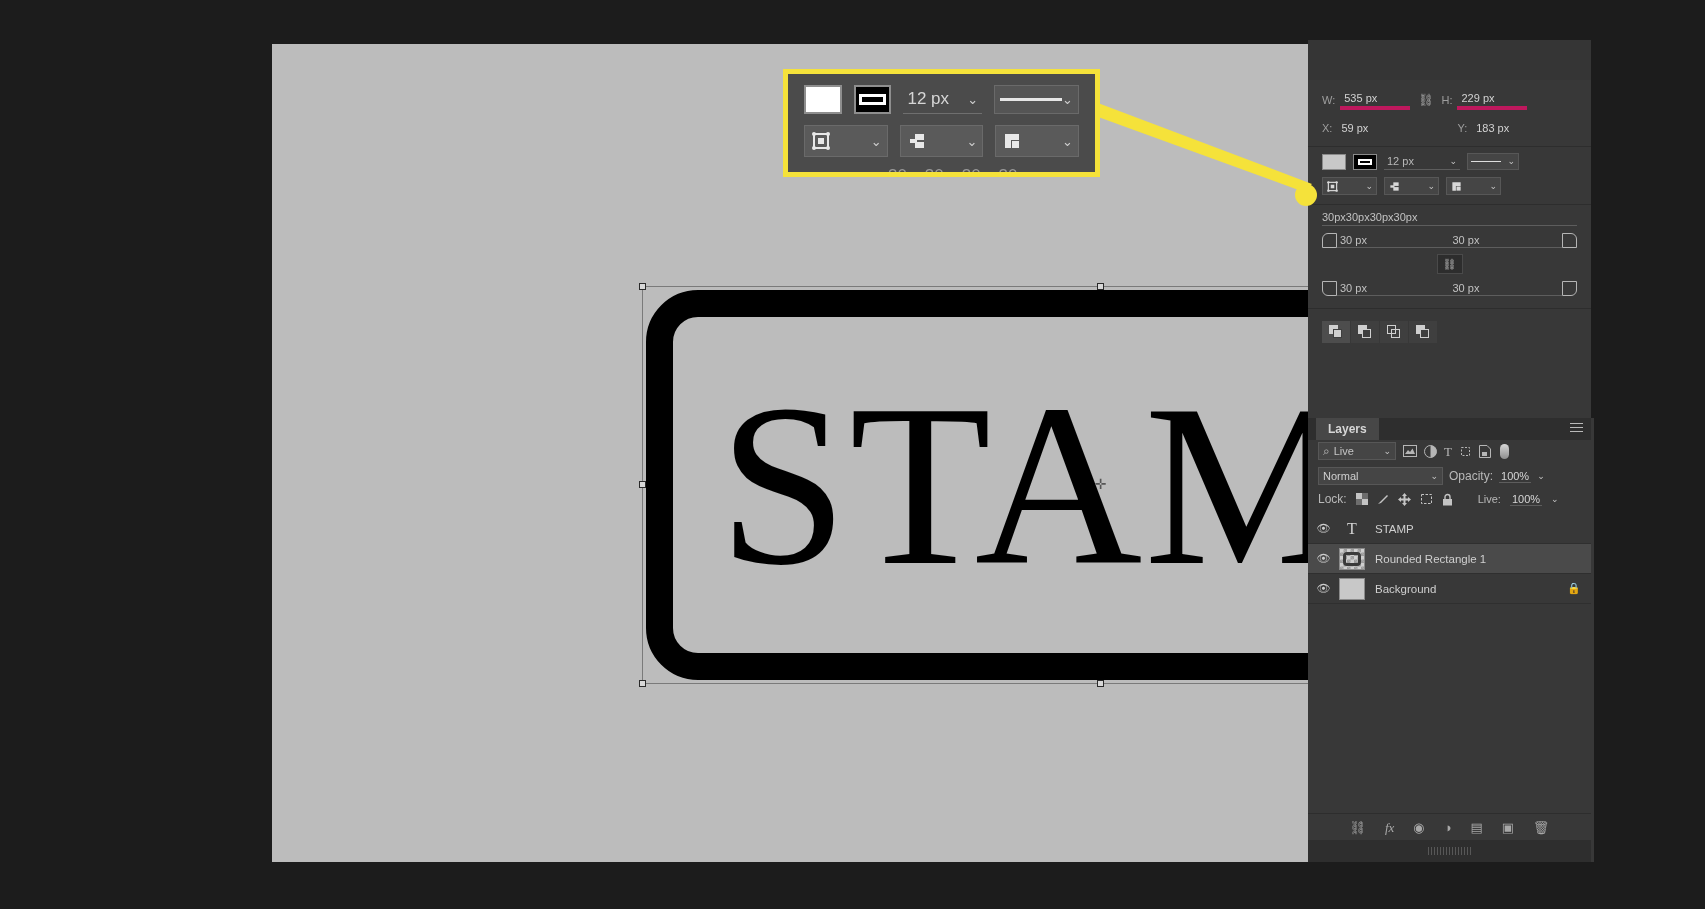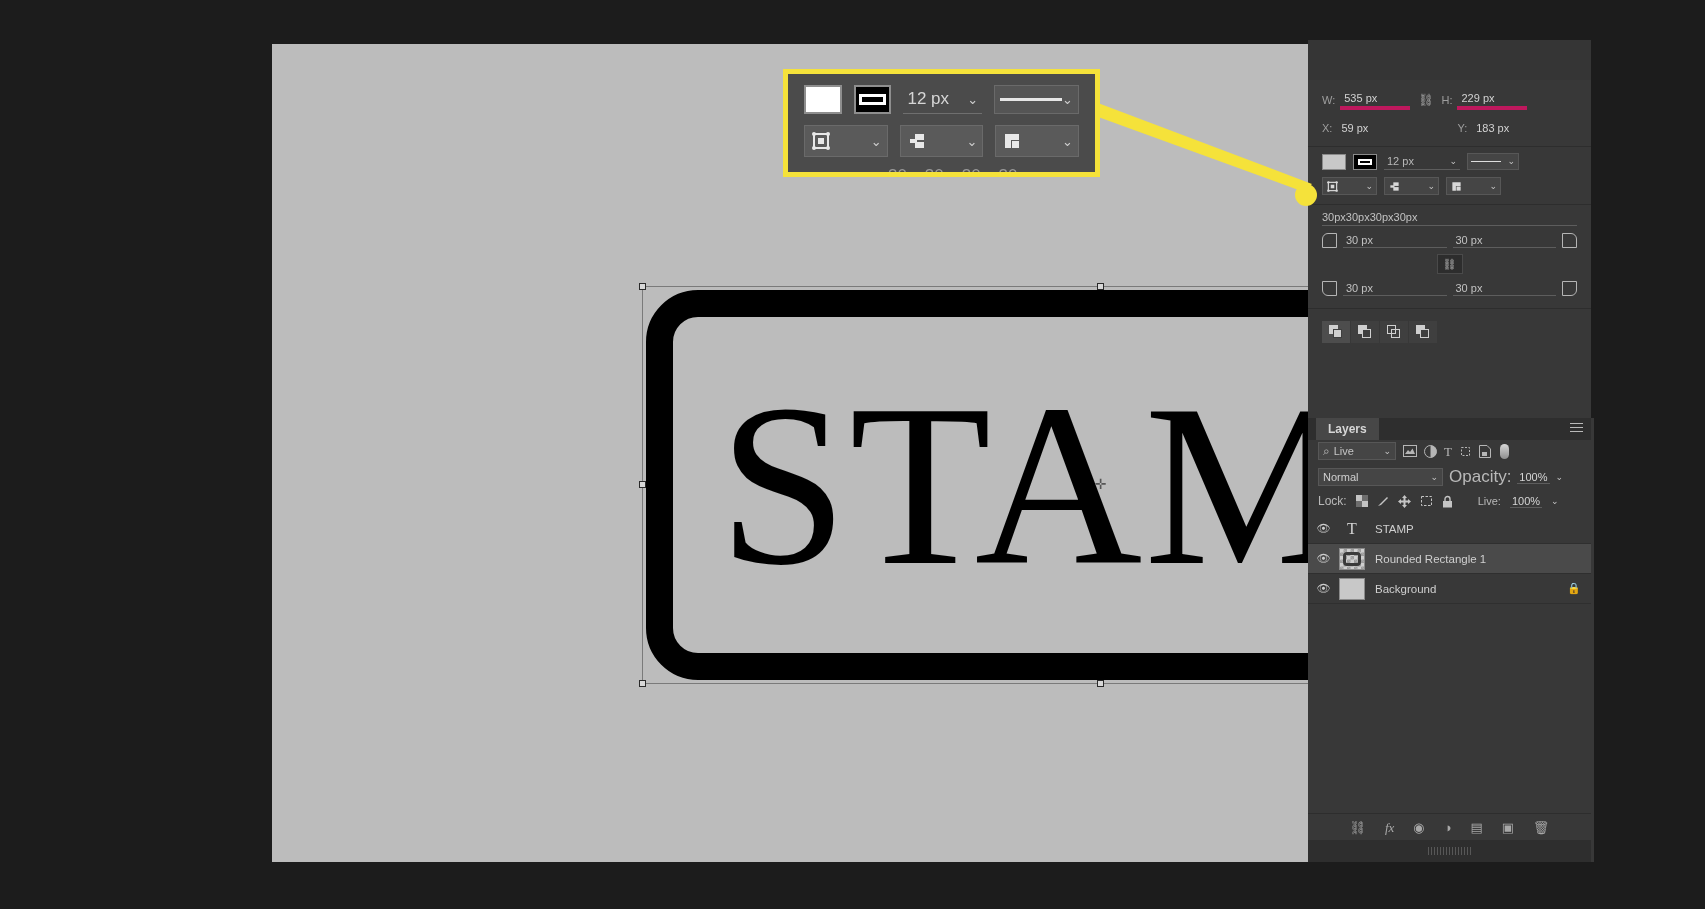--- a/index.html
+++ b/index.html
@@ -81,21 +81,21 @@
   .pr-sel{height:17px;background:#383838;border-bottom:1px solid #5d5d5d;box-sizing:border-box;
           display:flex;align-items:center;justify-content:space-between;color:#b8b8b8;font-size:11px;padding:0 3px;}
   .pr-line{height:17px;background:#454545;border:1px solid #575757;box-sizing:border-box;
            display:flex;align-items:center;justify-content:space-between;padding:0 3px;}
   .pr-line .ln{display:block;width:30px;height:0;border-top:1.5px solid #ddd;}
   .pr-btn{height:18px;background:#454545;border:1px solid #575757;box-sizing:border-box;
           display:flex;align-items:center;justify-content:space-between;padding:0 3px;}
   .mini{font-size:9px;color:#c6c6c6;line-height:1;}
 
   .corner-label{color:#c2c2c2;font-size:11px;border-bottom:1px solid #5d5d5d;padding-bottom:2px;}
-  .crow{display:flex;align-items:center;gap:6px;padding:0 14px;margin-top:7px;}
+  .crow{display:flex;align-items:center;gap:0;padding:0 14px;margin-top:7px;}
   .cicon{width:15px;height:15px;border:1px solid #b5b5b5;box-sizing:border-box;}
   .ctl{border-radius:6px 0 0 0;} .ctr{border-radius:0 6px 0 0;}
   .cbl{border-radius:0 0 0 6px;} .cbr{border-radius:0 0 6px 0;}
   .cfield{flex:1;color:#c2c2c2;font-size:11px;border-bottom:1px solid #5d5d5d;padding:1px 3px;}
   .linkbox{width:26px;height:20px;background:#2d2d2d;border:1px solid #4a4a4a;box-sizing:border-box;
            color:#b6b6b6;font-size:11px;display:flex;align-items:center;justify-content:center;margin:6px auto 0;}
 
   .boolrow{display:flex;gap:1px;padding:0 14px;margin-top:12px;}
   .boolbtn{width:28px;height:22px;background:#3f3f3f;display:flex;align-items:center;justify-content:center;}
   .boolbtn.active{background:#4d4d4d;}
@@ -109,21 +109,21 @@
   .lt-bar{position:absolute;left:0;top:0;width:283px;height:22px;background:#2e2e2e;}
   .lfilter{display:flex;align-items:center;gap:7px;padding:6px 10px 0 10px;}
   .kind-sel{width:78px;height:18px;background:#454545;border:1px solid #575757;box-sizing:border-box;
             display:flex;align-items:center;gap:4px;color:#c4c4c4;font-size:11px;padding:0 4px;}
   .ficon{color:#b6b6b6;font-size:12px;line-height:1;}
   .toggle-pill{width:9px;height:15px;border-radius:5px;background:linear-gradient(#d8d8d8,#8e8e8e);margin-left:2px;}
 
   .blendrow{display:flex;align-items:center;gap:6px;padding:7px 10px 0 10px;}
   .blend-sel{width:125px;height:18px;background:#454545;border:1px solid #575757;box-sizing:border-box;
              display:flex;align-items:center;justify-content:space-between;color:#cfcfcf;font-size:11px;padding:0 4px;}
-  .op-lbl{color:#b9b9b9;font-size:17px;}
+  .op-lbl{color:#b9b9b9;font-size:12px;}
   .op-val{color:#d5d5d5;font-size:11px;border-bottom:1px solid #5d5d5d;padding:0 2px;}
 
   .lockrow{display:flex;align-items:center;gap:9px;padding:7px 10px 0 10px;}
   .lock-lbl{color:#b9b9b9;font-size:12px;}
   .fill-lbl{color:#b9b9b9;font-size:11px;margin-left:16px;}
 
   .llist{position:absolute;left:0;top:96px;width:283px;}
   .lrow{display:flex;align-items:center;height:29px;border-bottom:1px solid #2f2f2f;position:relative;}
   .lrow.selected{background:#4a4a4a;}
   .eye{width:31px;text-align:center;color:#cfcfcf;font-size:11px;}

